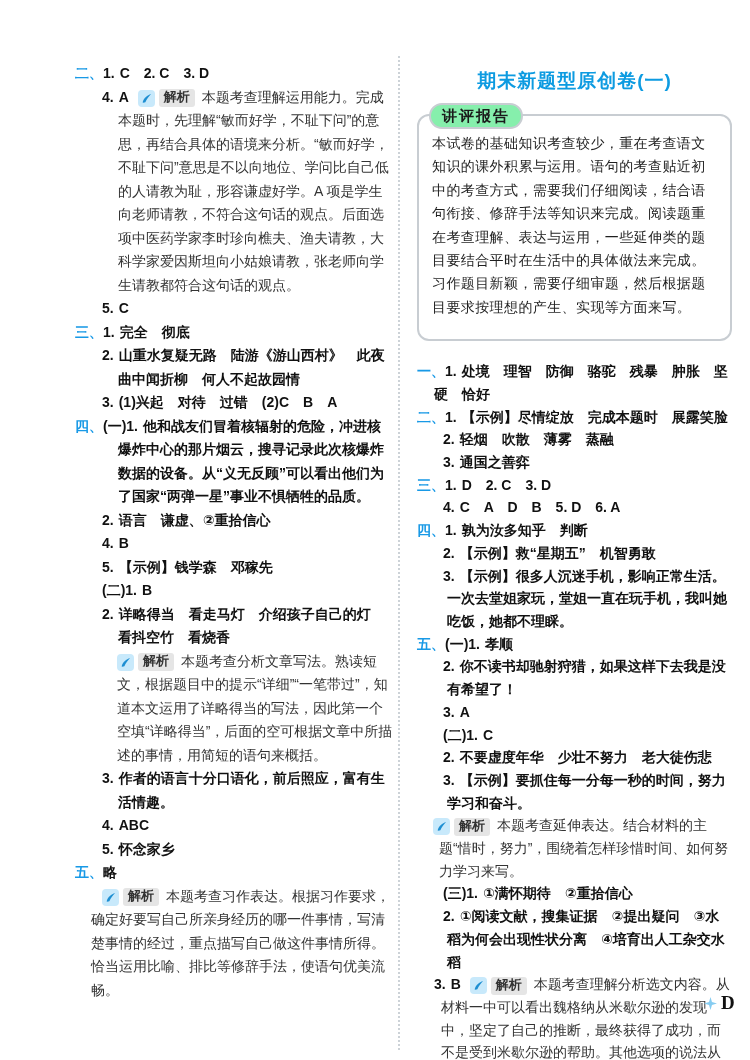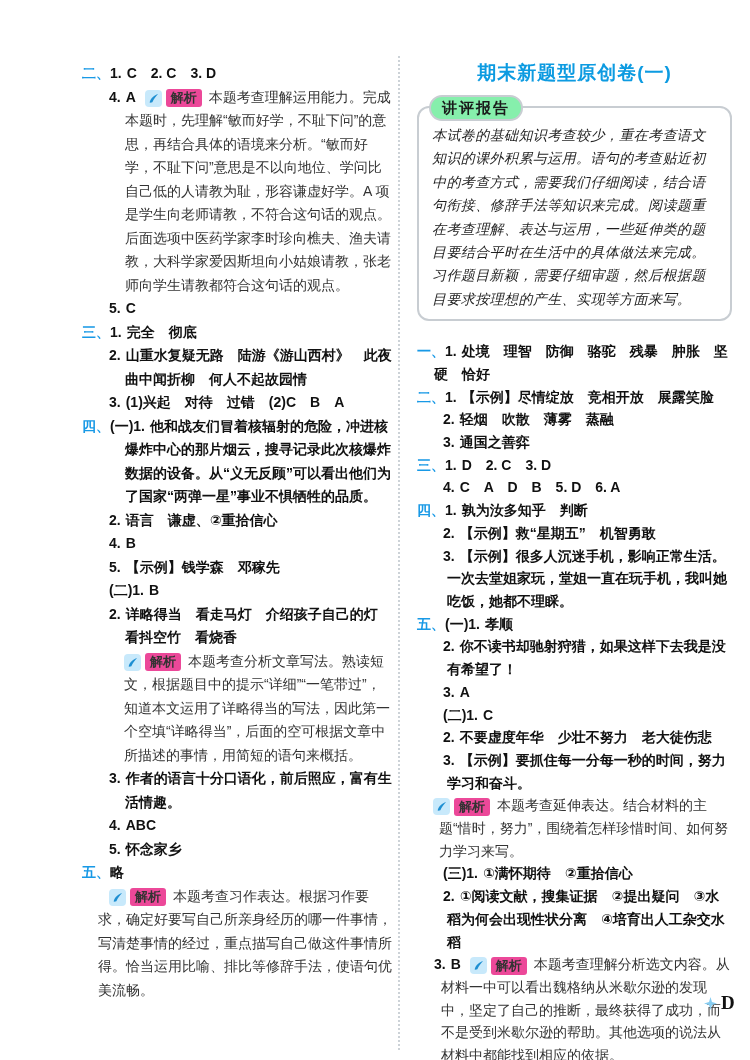--- a/index.html
+++ b/index.html
@@ -5,49 +5,49 @@
   html,body{margin:0;padding:0;background:#ffffff;}
   .page{position:relative;width:750px;height:1060px;background:#ffffff;overflow:hidden;
         font-family:"Liberation Sans","DejaVu Sans",sans-serif;color:#222;}
   .col{position:absolute;top:62px;}
   .col-left{left:75px;width:318px;}
   .col-right{left:417px;top:60px;width:315px;}
   .divider{position:absolute;left:398px;top:56px;height:994px;width:0;
            border-left:2px dotted #ccd2d7;}
   
   .line{font-size:14px;color:#333;}
-  .col-left .line{line-height:23.5px;margin-left:7px;}
+  .col-left .line{line-height:23.5px;}
   .col-right .line{line-height:22.7px;}
   .cls-sec{padding-left:43px;text-indent:-43px;}
   .col-right .cls-sec{padding-left:17px;text-indent:-17px;}
   .cls-num{padding-left:43px;text-indent:-16px;}
   .col-right .cls-num{padding-left:30px;text-indent:-4px;}
   .cls-exp{padding-left:42px;text-indent:0;}
   .col-right .cls-exp{padding-left:22px;text-indent:-6px;}
   .cls-loose{padding-left:16px;text-indent:11px;}
   .cls-num2{padding-left:24px;text-indent:-7px;}
   .sec{color:#1899e6;font-weight:700;}
   .pre{font-weight:700;color:#111;margin-right:5px;}
   .ansb{font-weight:700;color:#111;margin-right:9px;}
   .t-em{font-weight:700;color:#111;}
   .t-n{font-weight:400;color:#333;}
   
   .badge{display:inline-flex;align-items:center;gap:4px;margin-right:7px;vertical-align:-3px;text-indent:0;}
   .badge-ic{display:inline-flex;width:17px;height:17px;border-radius:4px;background:#c8e9fb;
             align-items:center;justify-content:center;}
-  .badge-lb{display:inline-block;background:#ec4899;border-radius:3px;padding:0 5px;
-            font-size:13px;font-weight:700;color:#333;line-height:18px;}
+  .badge-lb{display:inline-block;background:#e5e5e5;border-radius:3px;padding:0 5px;
+            font-size:13px;font-weight:700;color:#333;line-height:18px;font-family:Liberation Mono, monospace;}
   
-  .title{margin:0;font-size:19px;font-weight:700;color:#0d9be1;text-align:center;letter-spacing:1px;}
+  .title{margin:8px;font-size:19px;font-weight:700;color:#0d9be1;text-align:center;letter-spacing:1px;}
   .report{position:relative;border:2px solid #c8cdd2;border-radius:12px;margin:20px 0 19px;
           padding:14px 13px 8px 13px;}
   .report-tab{position:absolute;top:-13px;left:10px;background:#86efac;border:2px solid #c8cdd2;
               border-radius:13px;padding:0 11px;font-weight:700;font-size:15px;color:#1a1a1a;
               letter-spacing:2px;line-height:22px;}
-  .report-body{margin:2px 0 0;font-family:"DejaVu Serif","Liberation Serif",serif;font-style:italic;
+  .report-body{margin:2px 0 12px;font-family:"DejaVu Serif","Liberation Serif",serif;
                font-size:14px;line-height:23.4px;color:#1f1f1f;letter-spacing:0.4px;}
   
   .footer-mark{position:absolute;left:704px;top:992px;display:flex;align-items:center;gap:4px;}
   .corner-letter{font-family:"Liberation Serif","DejaVu Serif",serif;font-weight:700;
                  font-size:19px;color:#111;}
 </style>
 </head>
 <body>
 
 <div class="page">
@@ -97,21 +97,21 @@
   <div class="divider"></div>
 
   <div class="col col-right">
     <h1 class="title">期末新题型原创卷(一)</h1>
     <div class="report">
       <span class="report-tab">讲评报告</span>
       <p class="report-body">本试卷的基础知识考查较少，重在考查语文知识的课外积累与运用。语句的考查贴近初中的考查方式，需要我们仔细阅读，结合语句衔接、修辞手法等知识来完成。阅读题重在考查理解、表达与运用，一些延伸类的题目要结合平时在生活中的具体做法来完成。习作题目新颖，需要仔细审题，然后根据题目要求按理想的产生、实现等方面来写。</p>
     </div>
     <div id="col-right-lines">
         <div class="line cls-sec"><span class="sec">一、</span><span class="pre">1.</span><span class="t-em">处境　理智　防御　骆驼　残暴　肿胀　坚硬　恰好</span></div>
-        <div class="line cls-sec"><span class="sec">二、</span><span class="pre">1.</span><span class="t-em">【示例】尽情绽放　竞相开放　展露笑脸</span></div>
+        <div class="line cls-sec"><span class="sec">二、</span><span class="pre">1.</span><span class="t-em">【示例】尽情绽放　完成本题时　展露笑脸</span></div>
         <div class="line cls-num"><span class="pre">2.</span><span class="t-em">轻烟　吹散　薄雾　蒸融</span></div>
         <div class="line cls-num"><span class="pre">3.</span><span class="t-em">通国之善弈</span></div>
         <div class="line cls-sec"><span class="sec">三、</span><span class="pre">1.</span><span class="t-em">D　2. C　3. D</span></div>
         <div class="line cls-num"><span class="pre">4.</span><span class="t-em">C　A　D　B　5. D　6. A</span></div>
         <div class="line cls-sec"><span class="sec">四、</span><span class="pre">1.</span><span class="t-em">孰为汝多知乎　判断</span></div>
         <div class="line cls-num"><span class="pre">2.</span><span class="t-em">【示例】救“星期五”　机智勇敢</span></div>
         <div class="line cls-num"><span class="pre">3.</span><span class="t-em">【示例】很多人沉迷手机，影响正常生活。一次去堂姐家玩，堂姐一直在玩手机，我叫她吃饭，她都不理睬。</span></div>
         <div class="line cls-sec"><span class="sec">五、</span><span class="pre">(一)1.</span><span class="t-em">孝顺</span></div>
         <div class="line cls-num"><span class="pre">2.</span><span class="t-em">你不读书却驰射狩猎，如果这样下去我是没有希望了！</span></div>
         <div class="line cls-num"><span class="pre">3.</span><span class="t-em">A</span></div>

